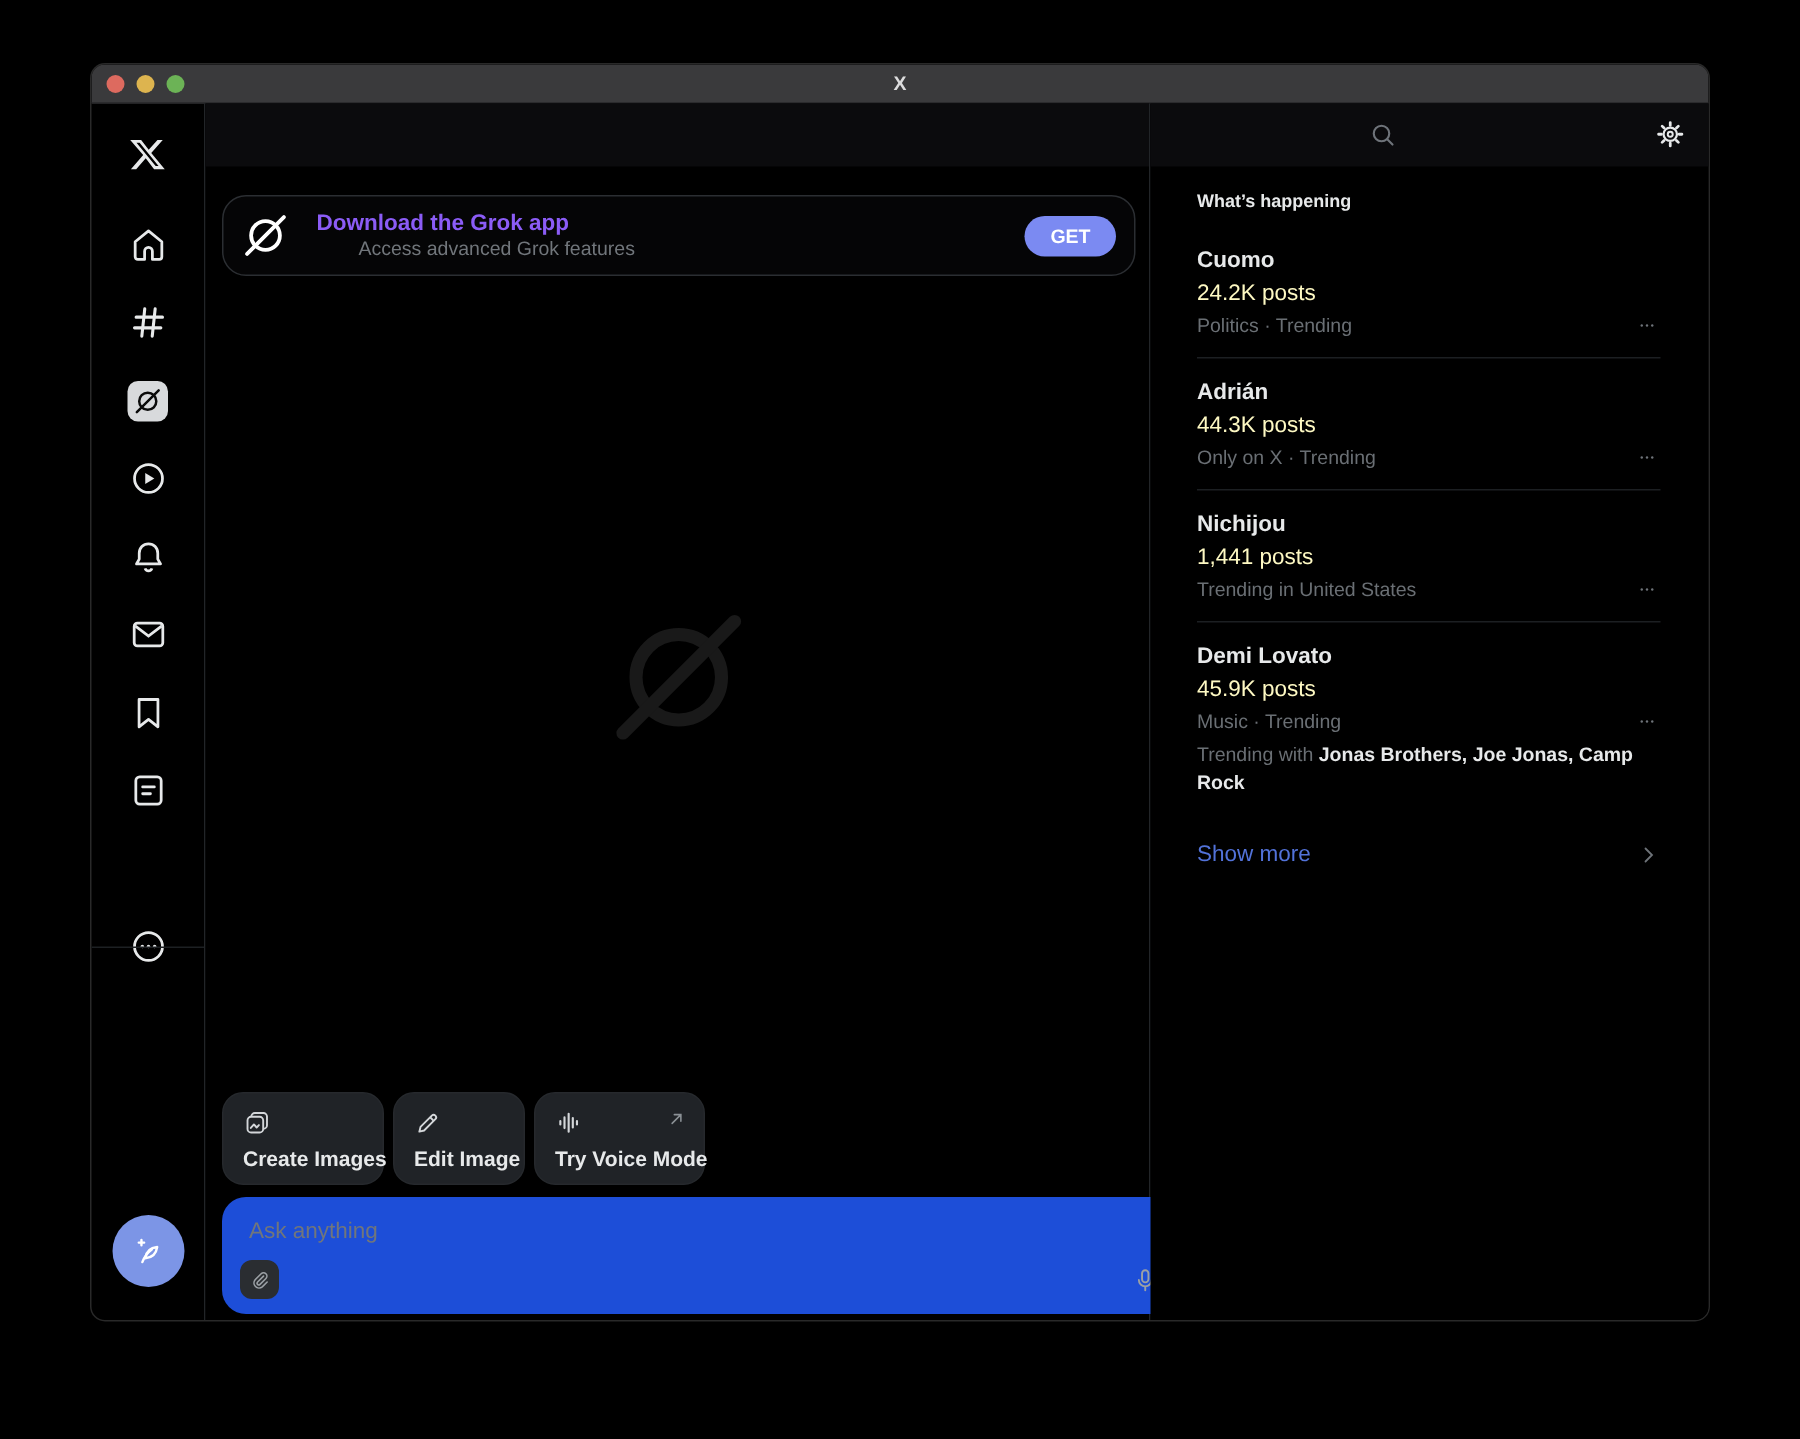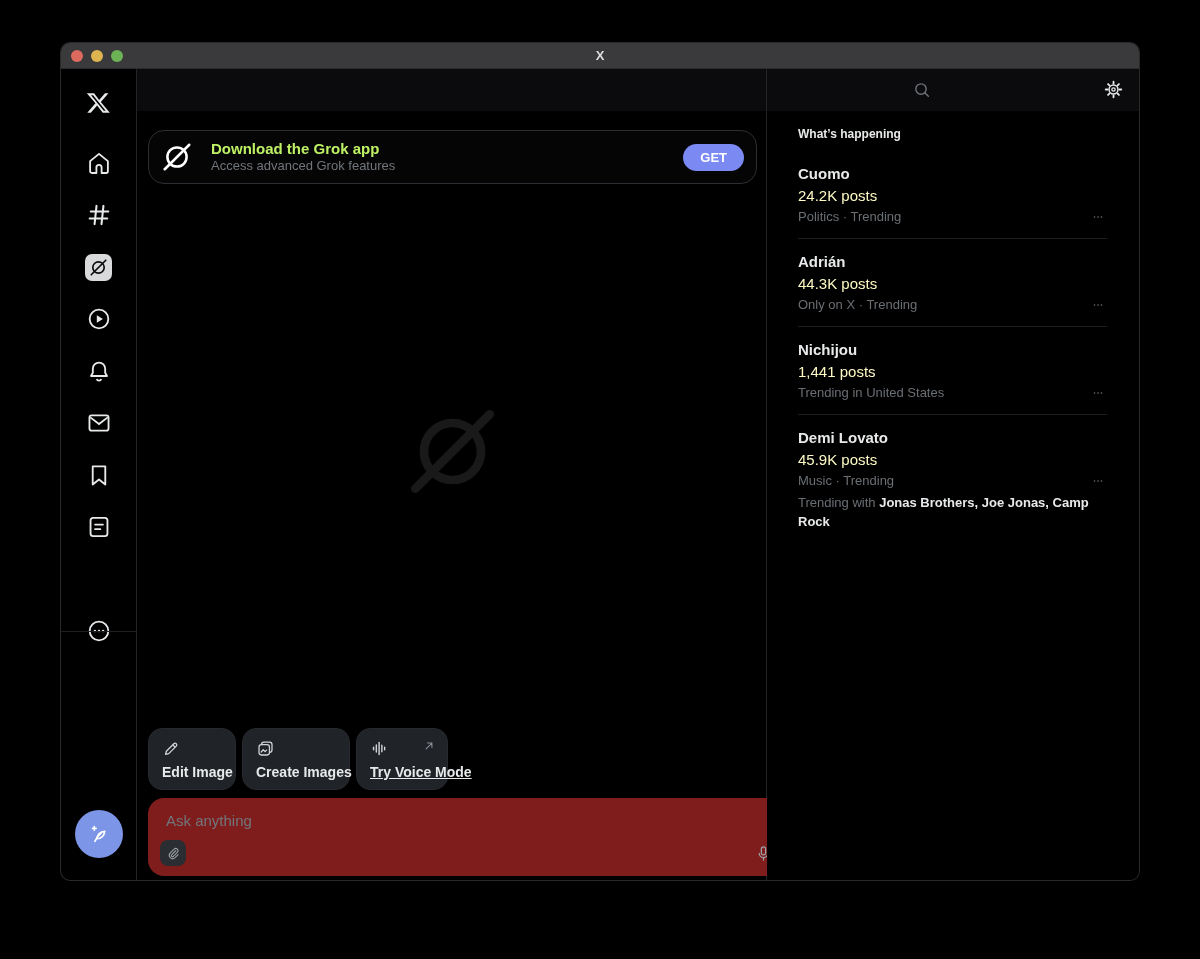--- a/index.html
+++ b/index.html
@@ -40,41 +40,41 @@
 
   .main { width:630px; flex:none; border-right:1px solid #222528; position:relative; background:#000; }
   .main-header { height:42px; background:#0b0b0d; }
 
   
   .banner { position:absolute; left:11px; top:61px; width:609px; height:54px;
     border:1px solid #2b2e32; border-radius:16px; display:flex; align-items:center;
     padding:0 12px; background:#050506; }
   .banner-logo { width:32px; height:32px; color:#fff; flex:none; }
   .banner-text { margin-left:18px; flex:1; }
-  .banner-title { font-size:15px; font-weight:700; color:#bef264; line-height:18px; }
-  .banner-sub { font-size:13px; color:#71767b; line-height:16px; }
+  .banner-title { font-size:15px; font-weight:700; color:#8b5cf6; line-height:18px; }
+  .banner-sub { font-size:13px; color:#71767b; line-height:16px;margin-left:28px; }
   .get-btn { background:var(--accent-get,#7b8af2); color:#fff; font-weight:700; font-size:13px;
     border:none; border-radius:999px; padding:6px 17px; cursor:pointer; font-family:inherit; }
 
   
   .watermark { position:absolute; left:268px; top:335px; width:95px; height:95px; color:#191919; }
 
   
   .chips { position:absolute; left:11px; top:659px; display:flex; gap:6px; }
   .chip { background:#202327; border-radius:14px; height:62px; padding:10px 13px 9px;
     display:flex; flex-direction:column; justify-content:space-between; cursor:pointer;
     position:relative; color:#e7e9ea; border:1px solid #26292d; }
   .chip svg.chip-icon { width:19px; height:19px; color:#d3d6d9; }
   .chip-label { font-size:14px; font-weight:600; white-space:nowrap; }
-  .chip.w1 { width:108px; } .chip.w2 { width:88px; } .chip.w3 { width:92px;text-decoration:underline; }
+  .chip.w1 { width:108px; } .chip.w2 { width:88px; } .chip.w3 { width:114px; }
   .chip-arrow { position:absolute; top:10px; right:11px; width:14px; height:14px; color:#8b9196; }
 
   
   .composer { position:absolute; left:11px; top:729px; width:644px; height:78px;
-    background:#7f1d1d; border-radius:16px; }
+    background:#1d4ed8; border-radius:16px; }
   .composer textarea { position:absolute; left:0; top:0; width:100%; height:44px; background:transparent;
     border:none; outline:none; resize:none; color:#e7e9ea; font-family:inherit; font-size:15px;
     padding:14px 18px 0; }
   .composer textarea::placeholder { color:#71767b; }
   .attach-btn { position:absolute; left:12px; bottom:10px; width:26px; height:26px; border-radius:8px;
     background:#2a2d31; border:none; display:flex; align-items:center; justify-content:center; cursor:pointer; }
   .attach-btn svg { width:15px; height:15px; color:#9ba0a5; }
   .mic-btn { position:absolute; right:16px; bottom:10px; width:26px; height:26px; background:transparent;
     border:none; display:flex; align-items:center; justify-content:center; cursor:pointer; }
   .mic-btn svg { width:19px; height:19px; color:#9ba0a5; }
@@ -204,34 +204,34 @@
         </div>
         <button class="get-btn">GET</button>
       </div>
 
       <svg class="watermark" viewBox="0 0 24 24" fill="none" stroke="currentColor">
           <circle cx="12" cy="12" r="7.2" stroke-width="2.2"></circle>
           <path d="M2.6 21.4L21.4 2.6" stroke-width="2.2" stroke-linecap="round"></path>
         </svg>
 
       <div class="chips">
-        <div class="chip w2">
-          <svg class="chip-icon" viewBox="0 0 24 24" fill="none" stroke="currentColor" stroke-width="1.6" stroke-linejoin="round">
-            <path d="M4.5 19.5l1-4L15 6a2.1 2.1 0 0 1 3 3l-9.5 9.5-4 1z"></path>
-              <path d="M13.6 7.4l3 3"></path>
-          </svg>
-          <span class="chip-label">Edit Image</span>
-        </div>
         <div class="chip w1">
           <svg class="chip-icon" viewBox="0 0 24 24" fill="none" stroke="currentColor" stroke-width="1.6">
             <rect x="7" y="3.8" width="13.2" height="13.2" rx="3"></rect>
             <rect x="3.8" y="7" width="13.2" height="13.2" rx="3" fill="#202327"></rect>
             <path d="M6.6 16.4l2.6-3 2.3 2.6 1.9-2" stroke-linecap="round" stroke-linejoin="round"></path>
           </svg>
           <span class="chip-label">Create Images</span>
+        </div>
+        <div class="chip w2">
+          <svg class="chip-icon" viewBox="0 0 24 24" fill="none" stroke="currentColor" stroke-width="1.6" stroke-linejoin="round">
+            <path d="M4.5 19.5l1-4L15 6a2.1 2.1 0 0 1 3 3l-9.5 9.5-4 1z"></path>
+              <path d="M13.6 7.4l3 3"></path>
+          </svg>
+          <span class="chip-label">Edit Image</span>
         </div>
         <div class="chip w3">
           <svg class="chip-icon" viewBox="0 0 24 24" fill="none" stroke="currentColor" stroke-width="1.8" stroke-linecap="round">
             <path d="M4.5 10.5v3M8 7.5v9M11.5 4.5v15M15 8v8M18.5 10.5v3"></path>
           </svg>
           <svg class="chip-arrow" viewBox="0 0 24 24" fill="none" stroke="currentColor" stroke-width="1.8" stroke-linecap="round">
             <path d="M7 17L17 7M9.5 7H17v7.5"></path>
           </svg>
           <span class="chip-label">Try Voice Mode</span>
         </div>
@@ -324,17 +324,23 @@
                 <g fill="#6e7379">
                   <circle cx="5" cy="12" r="1.6"></circle>
                   <circle cx="12" cy="12" r="1.6"></circle>
                   <circle cx="19" cy="12" r="1.6"></circle>
                 </g>
               </svg>
           </div>
           <div class="trend-with"><span>Trending with </span><b>Jonas Brothers, Joe Jonas, Camp Rock</b></div>
         </article>
 
+        <div class="show-more">
+          <span class="show-more-label">Show more</span>
+          <svg class="chevron" viewBox="0 0 24 24" fill="none" stroke="currentColor" stroke-width="1.8" stroke-linecap="round">
+              <path d="M9 5.5l6.5 6.5L9 18.5"></path>
+            </svg>
+        </div>
       </section>
     </aside>
 
   </div>
 </div>
 
 </body></html>

